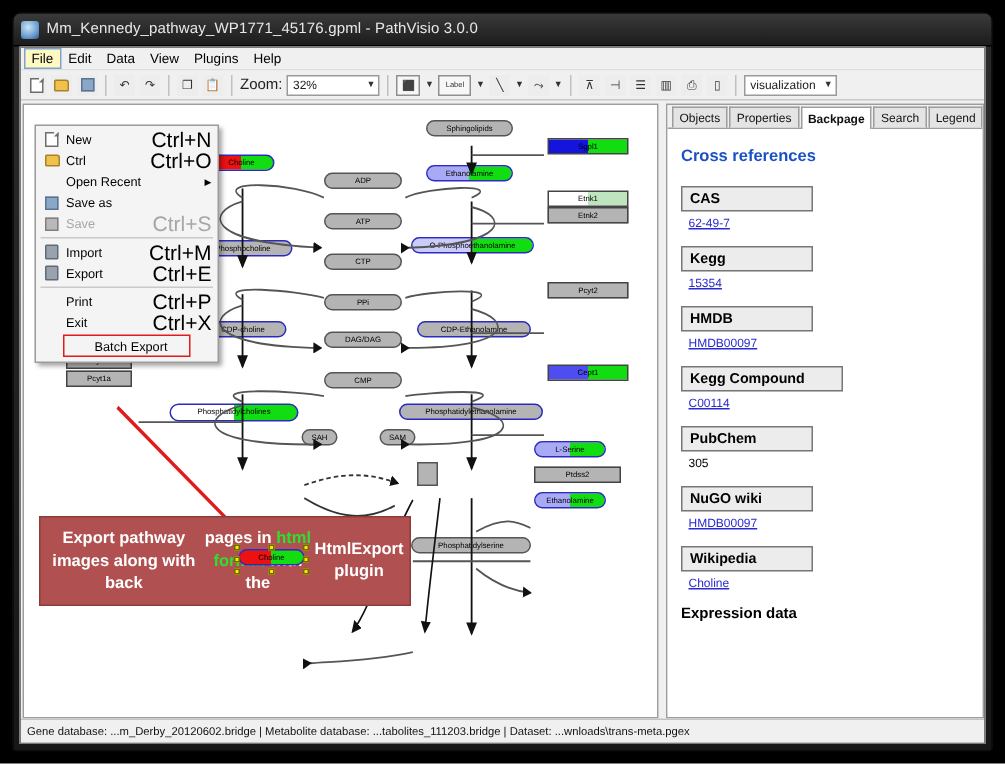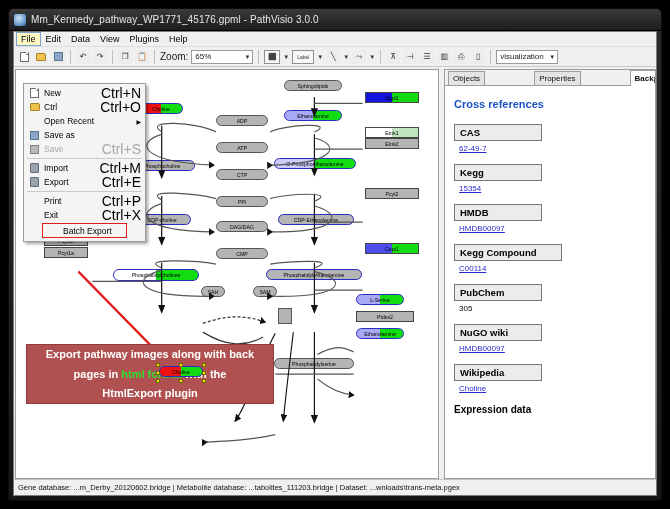--- a/index.html
+++ b/index.html
@@ -77,22 +77,22 @@
     position:relative; flex:1 1 auto; background:#ffffff;
     border:1px solid #9d9d9d; margin:1px 0 0 1px; overflow:hidden;
   }
   #canvas { position:absolute; inset:0; background:#fff; }
   #vsplit { width:5px; background:#f0f0f0; }
   #sidepanel {
     width:212px; flex:0 0 auto; background:#ffffff;
     border:1px solid #9d9d9d; margin-top:1px; position:relative; overflow:hidden;
   }
   
-  #tabs { display:flex; align-items:flex-end; height:16px; background:#f0f0f0;
-          border-bottom:1px solid #9d9d9d; padding-left:3px;gap:48px; }
+  #tabs { display:flex; align-items:center; height:16px; background:#f0f0f0;
+          border-bottom:1px solid #9d9d9d; padding-left:3px; }
   #tabs .tab {
     font-size:8px; color:#111; padding:1px 4px; margin-right:1px;
     border:1px solid #9d9d9d; border-bottom:none; background:#e4e4e4;
     line-height:11px;
   }
   #tabs .tab.sel { background:#fff; padding:2px 4px 2px; font-weight:bold; position:relative; top:1px; }
   #panel-body { position:absolute; left:0; top:16px; right:0; bottom:0;
                 background:#fff; padding:8px 9px 0 9px; overflow:hidden; }
   .xref-title { color:#1a52c4; font-weight:bold; font-size:11px; margin:4px 0 14px 0; }
   .xref-head {
@@ -135,21 +135,21 @@
                  border-style:solid;border-color:transparent transparent #6d6d6d #f4f4f4;}
   .gl-folder { width:10px;height:8px;background:#f0c14b;border:1px solid #a8812a;border-radius:1px 2px 1px 1px; }
   .gl-save { width:9px;height:9px;background:#b9b9b9;border:1px solid #808080; }
   .gl-save2 { width:9px;height:9px;background:#8aa7c9;border:1px solid #5b748f; }
   .gl-imp { width:9px;height:10px;background:#9aa3ad;border:1px solid #5f6b76;border-radius:1px; }
   
   #callout {
     position:absolute; left:10px; top:274px; width:248px; height:60px;
     background:#b05050; border:1px solid #8d3b3b;
     color:#fff; font-weight:bold; font-size:11px; line-height:15px;
-    display:flex; flex-direction:column; align-items:center; justify-content:space-between;
+    display:flex; flex-direction:row; align-items:center; justify-content:center;
     text-align:center; z-index:20; padding:2px 4px;
   }
   #callout .hi { color:#2ee02e; }
   #arrow-svg { position:absolute; left:0; top:0; width:100%; height:100%; z-index:19; pointer-events:none; }
   
   .node {
     position:absolute; font-size:5.2px; color:#000;
     display:flex; align-items:center; justify-content:center;
     text-align:center; line-height:6px; white-space:nowrap;
   }
@@ -191,21 +191,21 @@
         </div>
       <div class="tb-sep"></div>
       <div class="tb-btn">↶</div>
       <div class="tb-btn">↷</div>
       <div class="tb-sep"></div>
       <div class="tb-btn">❐</div>
       <div class="tb-btn">📋</div>
       <div class="tb-sep"></div>
       <span class="tb-label">Zoom:</span>
       <div class="combo" style="width:62px">
-        <span>65%</span>
+        <span>32%</span>
         <span class="arw">▼</span>
       </div>
       <div class="tb-sep"></div>
       <div class="icon-box" style="width:16px">⬛</div>
       <span class="caret">▼</span>
       <div class="icon-box" style="width:22px;font-size:5px">Label</div>
       <span class="caret">▼</span>
       <div class="tb-btn">╲</div>
       <span class="caret">▼</span>
       <div class="tb-btn">⤳</div>

